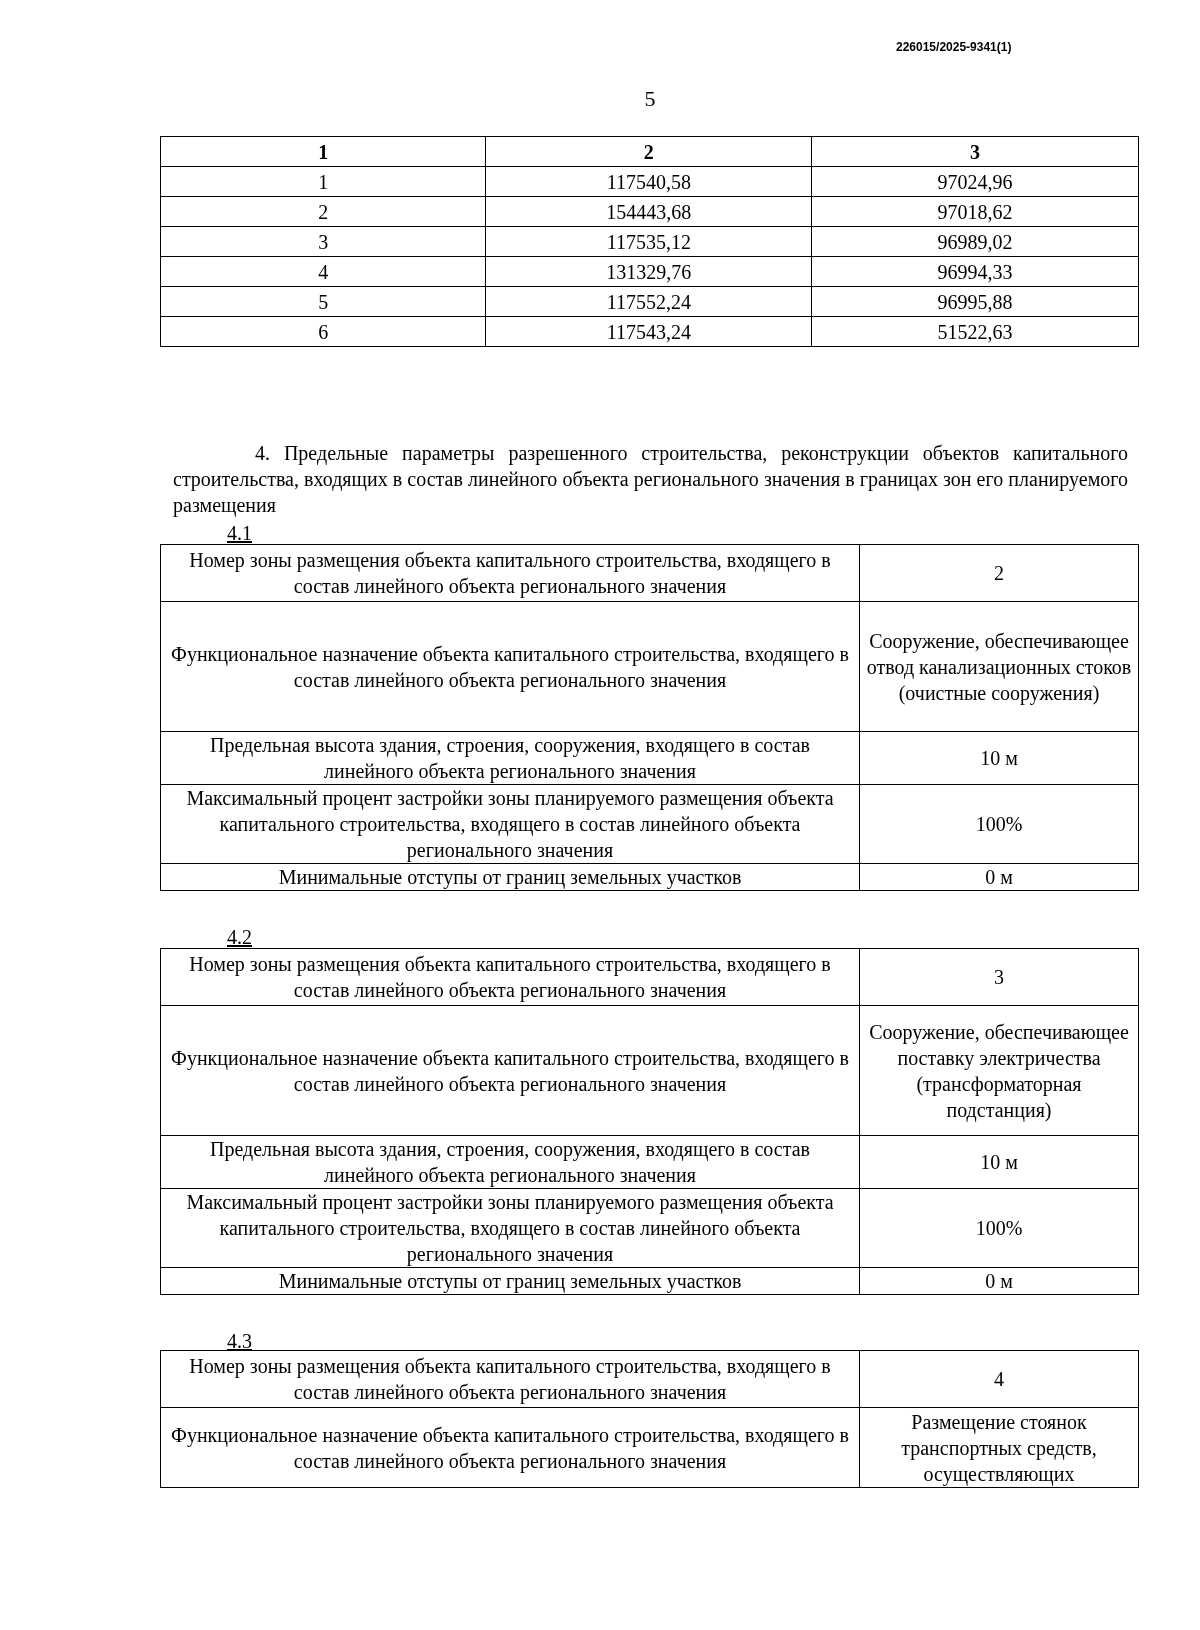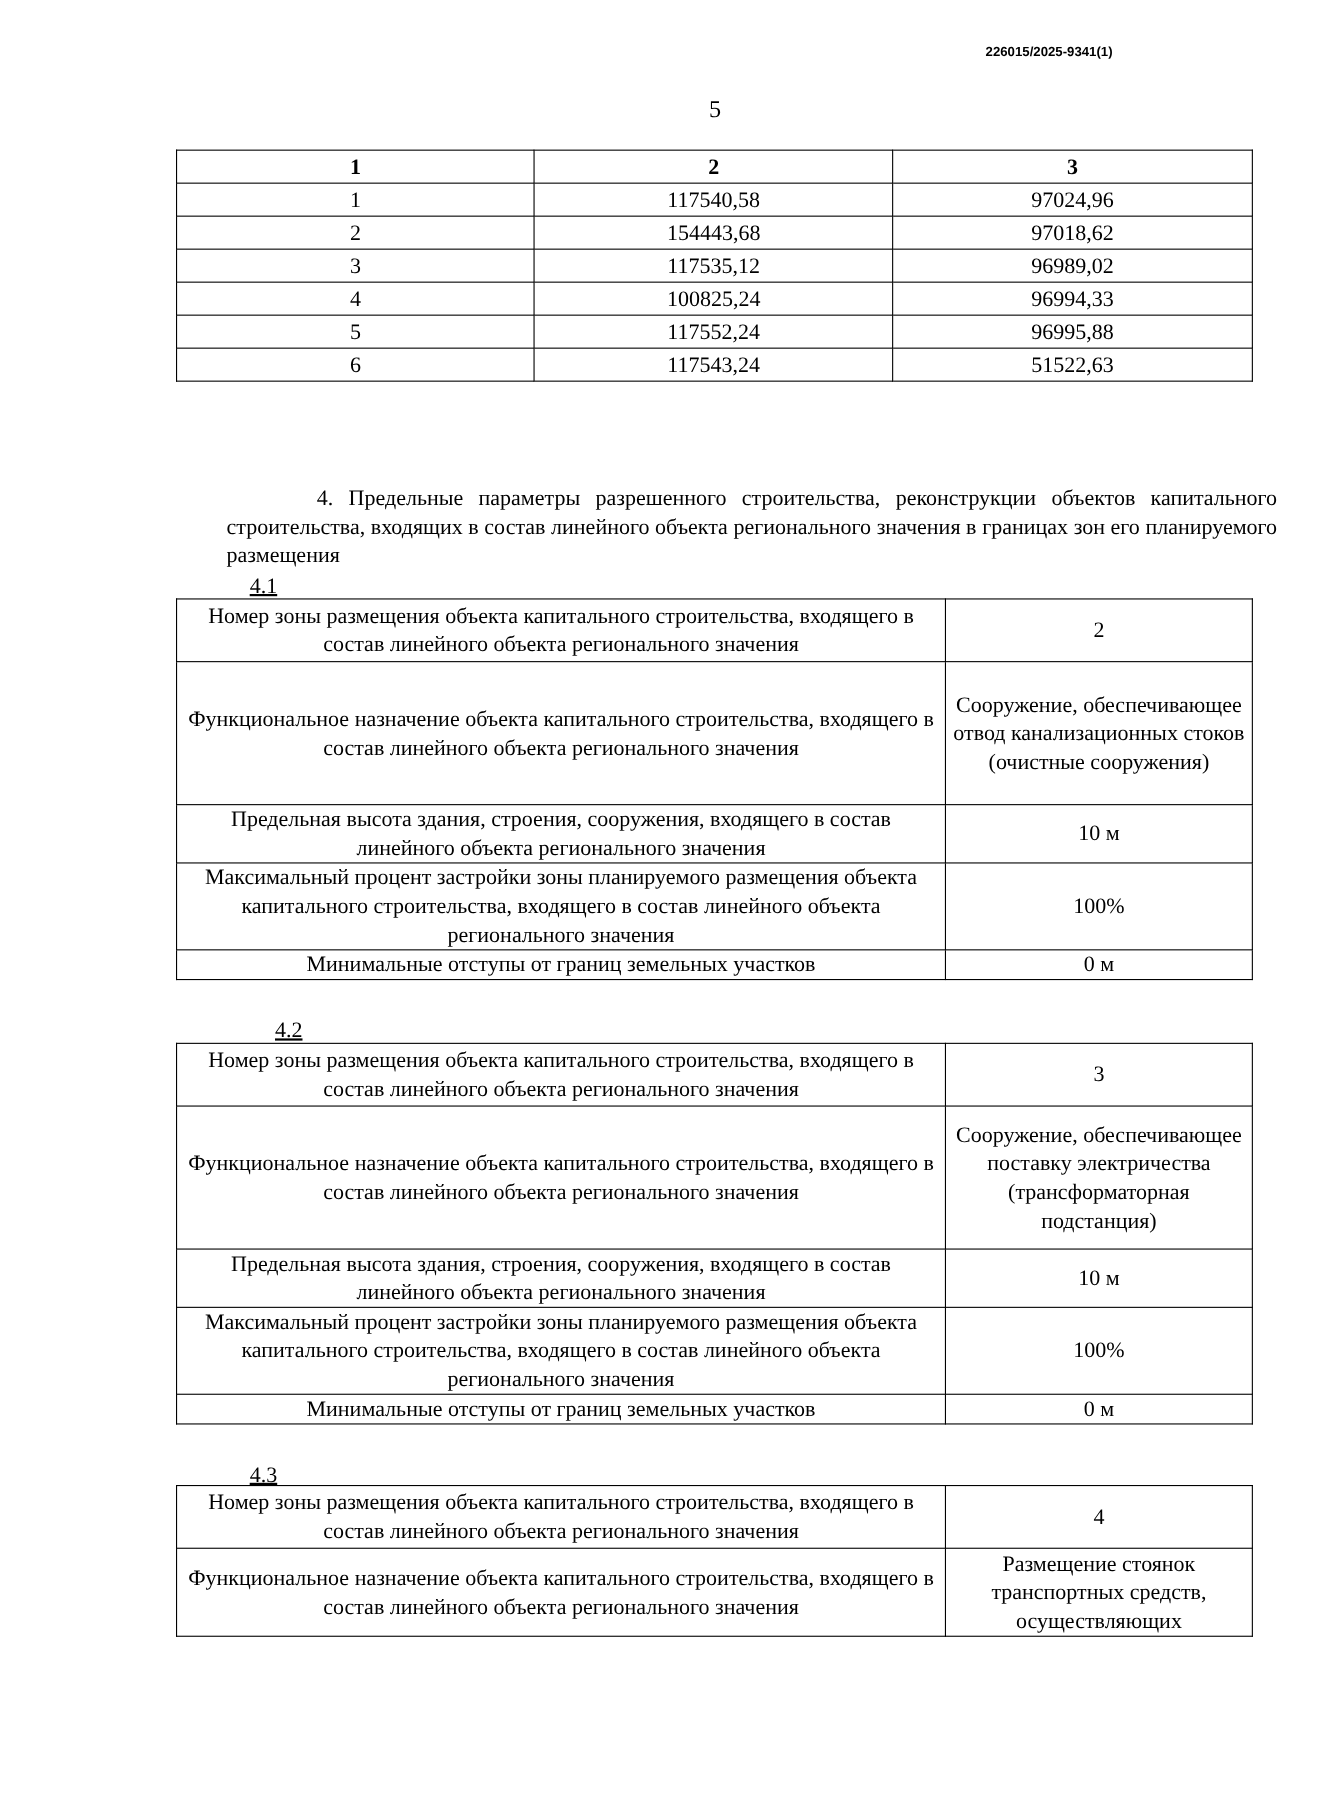--- a/index.html
+++ b/index.html
@@ -7,21 +7,21 @@
          font-family: "Liberation Serif", "DejaVu Serif", serif; color: #000; }
   .docnum { position: absolute; top: 40px; left: 848px; font-size: 12px; font-weight: bold;
             font-family: "Liberation Sans", sans-serif; margin-left: 48px; }
   .pagenum { position: absolute; top: 86px; left: 0; width: 1300px; text-align: center; font-size: 22px; }
   table { border-collapse: collapse; position: absolute; left: 160px; width: 979px; }
   td { border: 1.5px solid #000; text-align: center; font-size: 20px; line-height: 26px; padding: 0 4px; }
   .coord td { height: 29px; padding: 0; }
   .coord .hdr td { font-weight: bold; }
   .coord .zone td { font-weight: bold; line-height: 27px; padding: 2px 0; }
   .para { position: absolute; left: 173px; width: 955px; top: 440px; font-size: 20px; line-height: 26px;
-          text-align: justify; text-indent: 82px; margin-left: 33px; }
+          text-align: justify; text-indent: 82px; }
   .sub { position: absolute; left: 227px; font-size: 20px; text-decoration: underline; }
   .params td.l { width: 690px; }
   .params td.r { width: 270px; }
 </style>
 </head>
 <body>
 
 <div class="docnum">226015/2025-9341(1)</div>
 <div class="pagenum">5</div>
 
@@ -42,21 +42,21 @@
     <td>154443,68</td>
     <td>97018,62</td>
   </tr>
   <tr>
     <td>3</td>
     <td>117535,12</td>
     <td>96989,02</td>
   </tr>
   <tr>
     <td>4</td>
-    <td>100825,24</td>
+    <td>131329,76</td>
     <td>96994,33</td>
   </tr>
   <tr>
     <td>5</td>
     <td>117552,24</td>
     <td>96995,88</td>
   </tr>
   <tr>
     <td>6</td>
     <td>117543,24</td>
@@ -86,21 +86,21 @@
     <td class="l">Максимальный процент застройки зоны планируемого размещения объекта капитального строительства, входящего в состав линейного объекта регионального значения</td>
     <td class="r">100%</td>
   </tr>
   <tr style="height:27px">
     <td class="l">Минимальные отступы от границ земельных участков</td>
     <td class="r">0 м</td>
   </tr>
 </tbody>
   </table>
 
-<div class="sub" style="top:926px;margin-left:23px;">4.2</div>
+<div class="sub" style="top:926px;">4.2</div>
 <table class="params" style="top:948px;">
   <tbody>
       <tr style="height:57px">
     <td class="l">Номер зоны размещения объекта капитального строительства, входящего в состав линейного объекта регионального значения</td>
     <td class="r">3</td>
   </tr>
   <tr style="height:130px">
     <td class="l">Функциональное назначение объекта капитального строительства, входящего в состав линейного объекта регионального значения</td>
     <td class="r">Сооружение, обеспечивающее поставку электричества (трансформаторная подстанция)</td>
   </tr>

